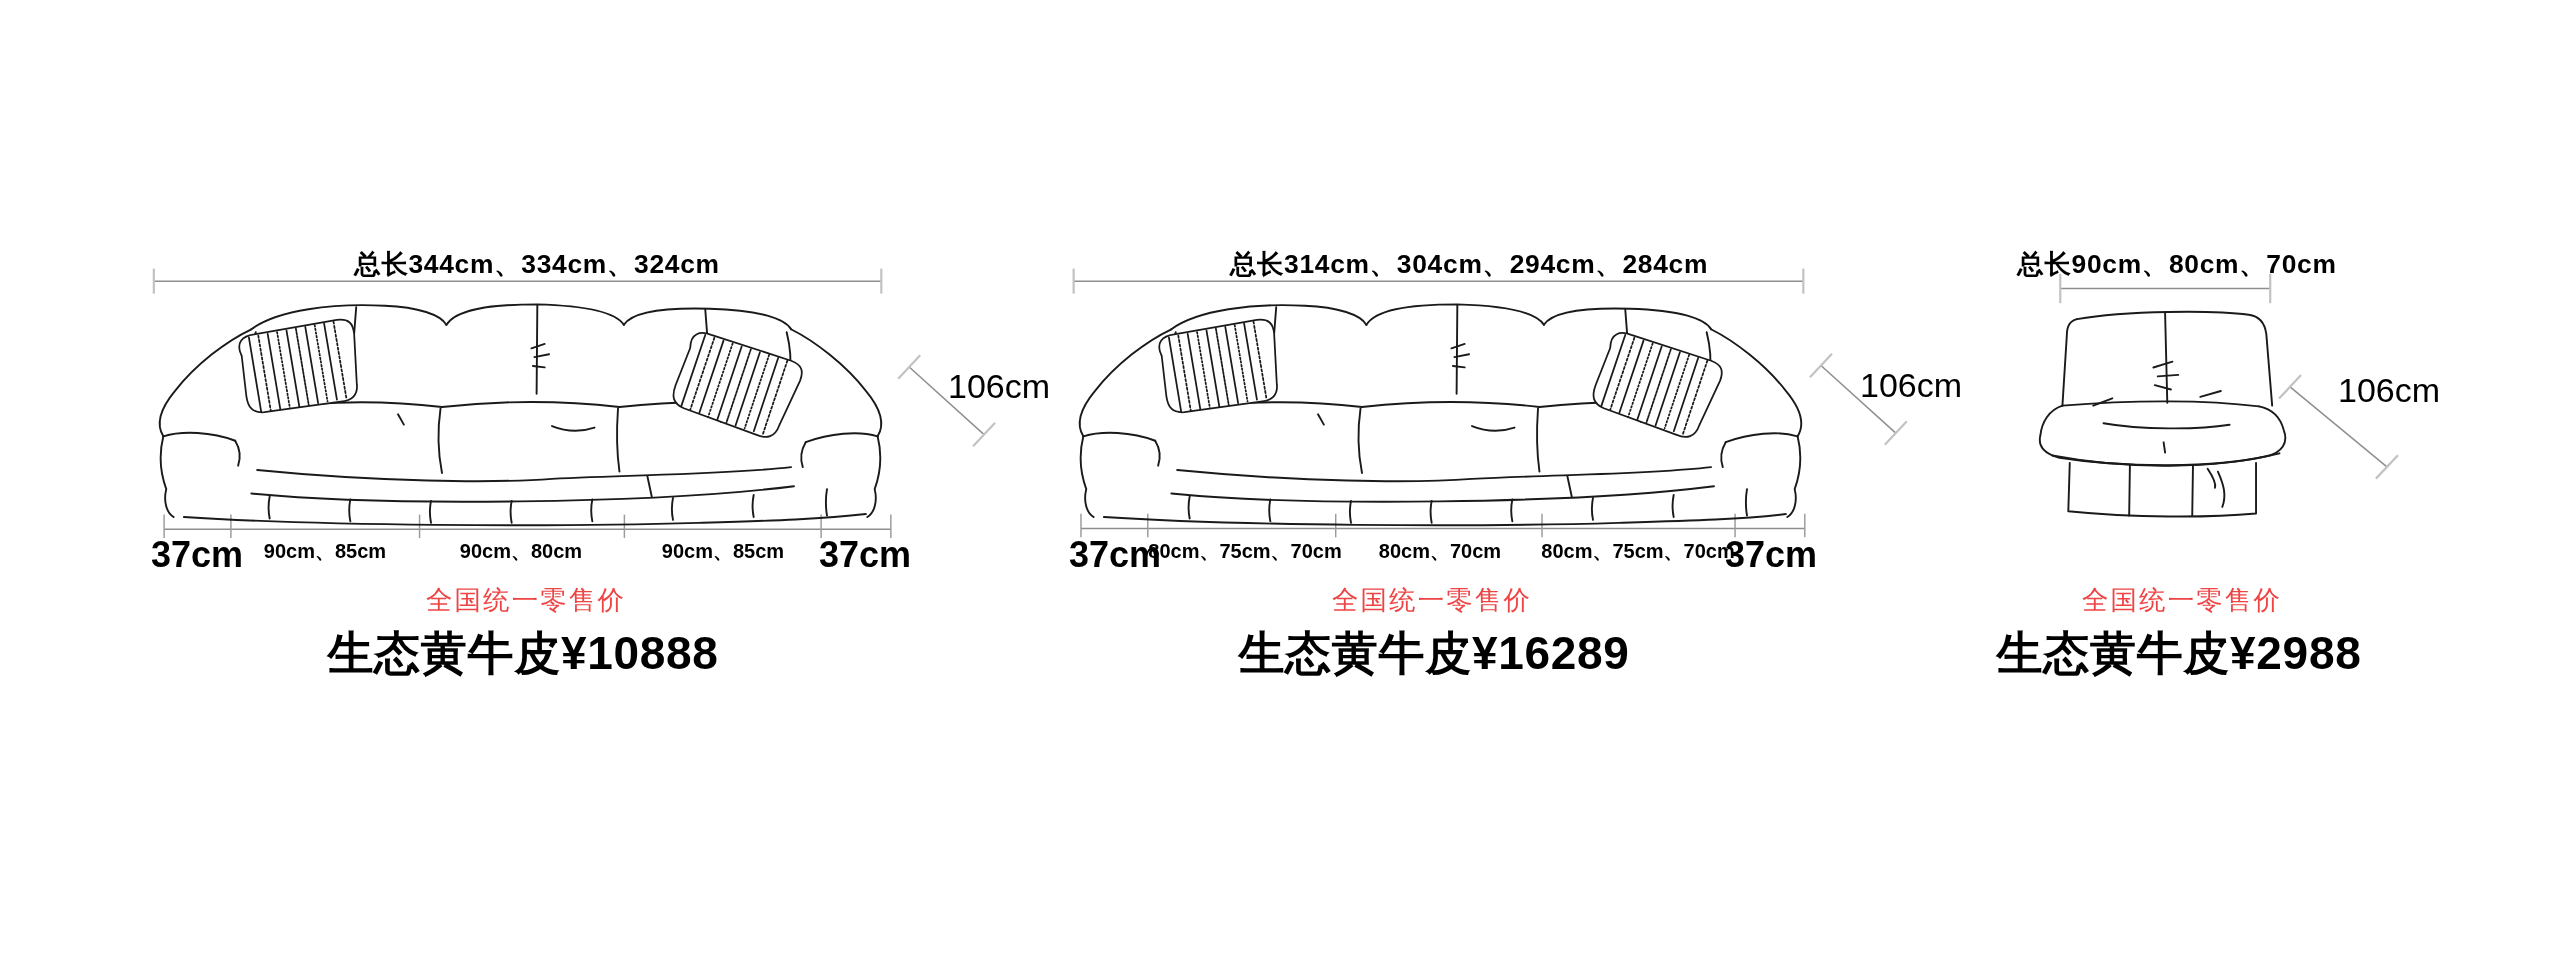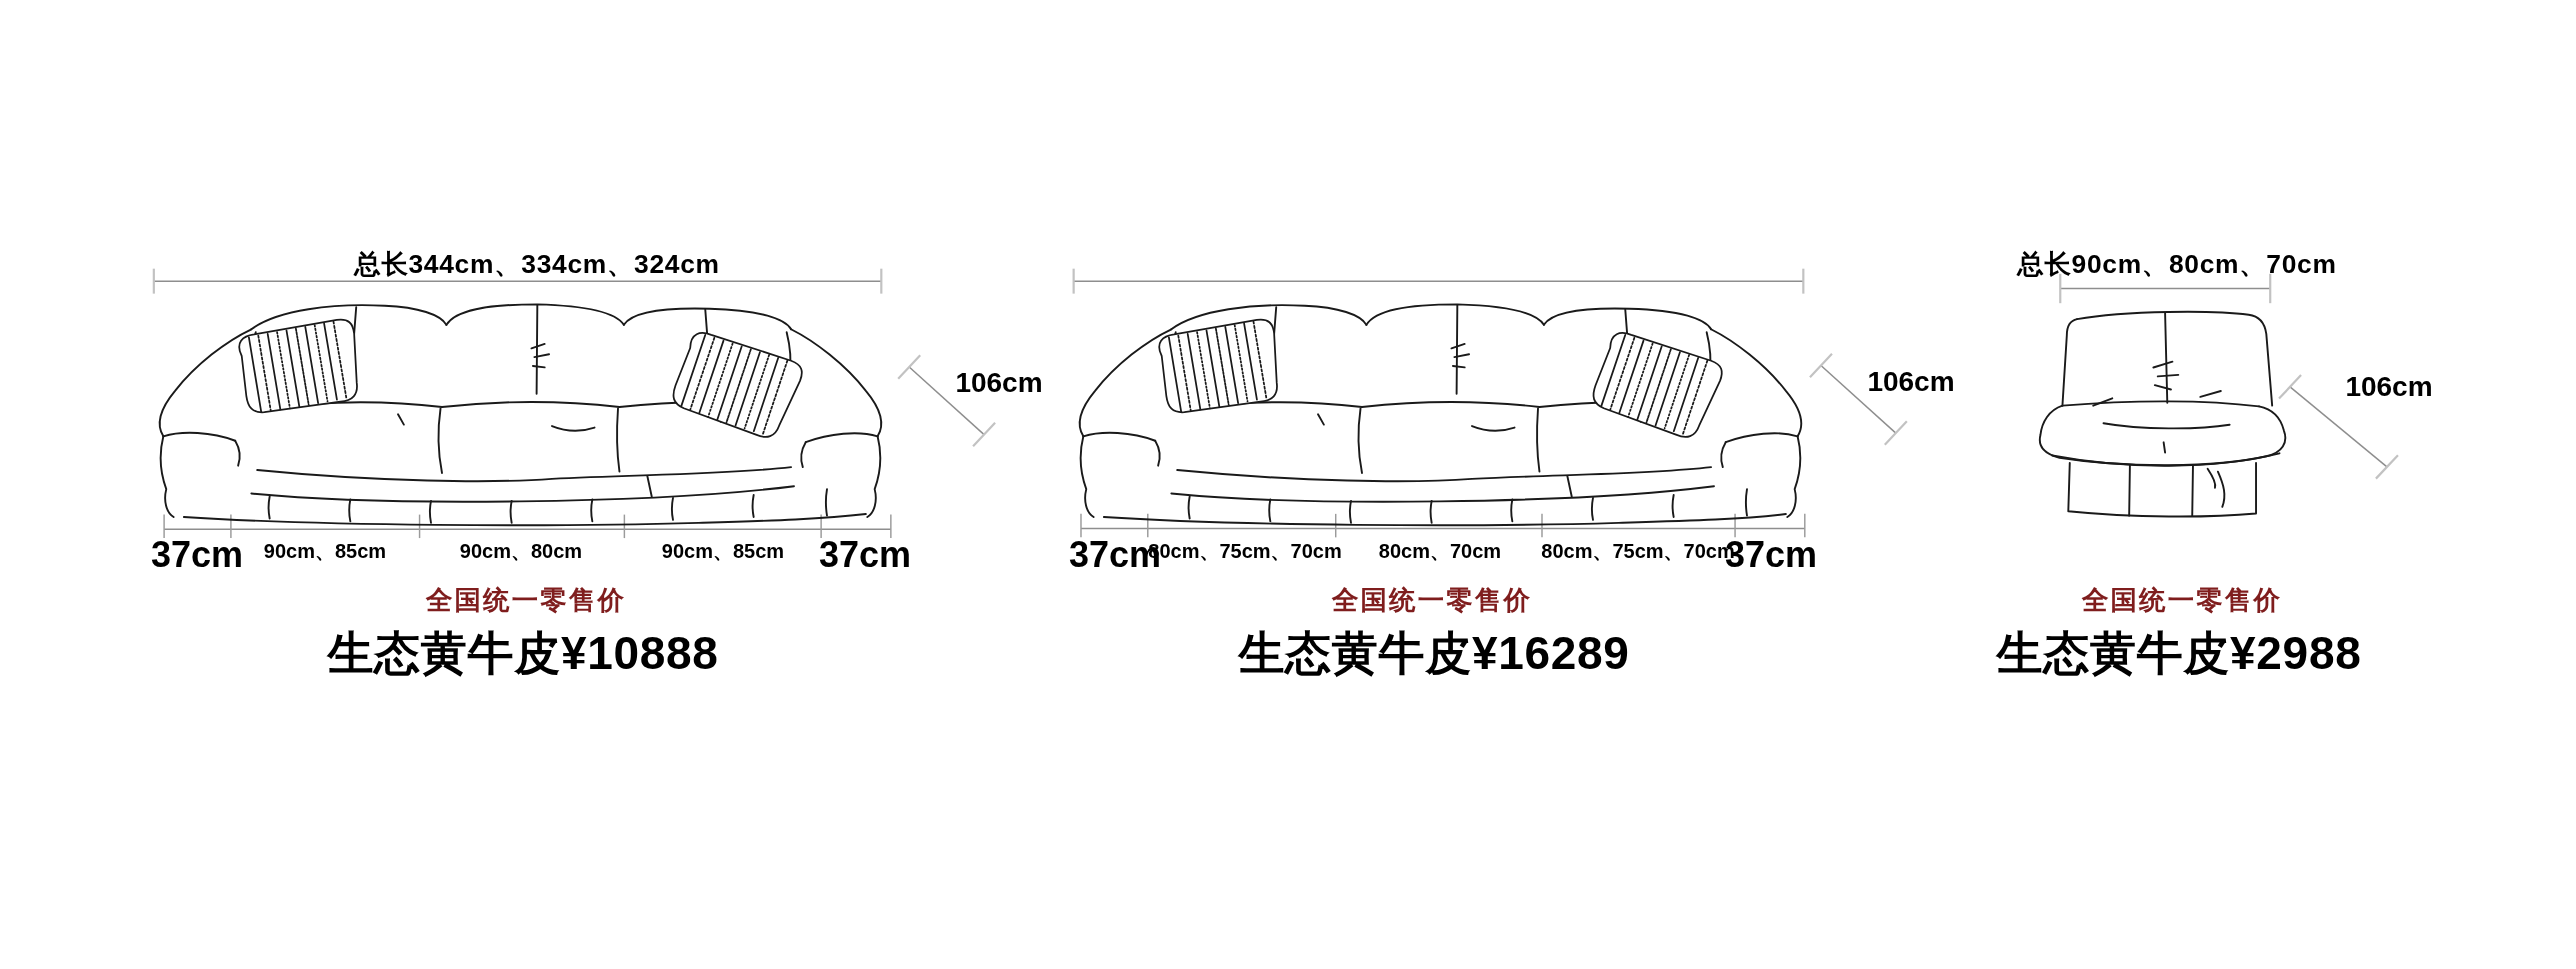--- a/index.html
+++ b/index.html
@@ -8,22 +8,22 @@
     width:2576px;height:969px;
     background:#ffffff;
     overflow:hidden;
     font-family:"Liberation Sans","DejaVu Sans",sans-serif;
     color:#000;
   }
   .lbl{position:absolute;transform:translateX(-50%);white-space:nowrap;}
   .top-lbl{font-size:26.4px;font-weight:700;letter-spacing:0.7px;}
   .seg{position:absolute;transform:translateX(-50%);white-space:nowrap;font-weight:700;font-size:20px;top:538px;}
   .seg-big{position:absolute;transform:translateX(-50%);white-space:nowrap;font-weight:700;font-size:36px;top:534px;}
-  .h-lbl{font-size:28px;font-weight:700;}
-  .caption{font-size:26.4px;font-weight:700;color:#7f1d1d;letter-spacing:2.2px;top:583px;}
+  .h-lbl{font-size:34px;font-weight:400;}
+  .caption{font-size:26.4px;font-weight:400;color:#ef4444;letter-spacing:2.2px;top:583px;}
   .price{font-size:46px;font-weight:700;top:623px;letter-spacing:0.7px;}
   .dims{position:absolute;left:0;top:0;pointer-events:none;}
   .drawing{position:absolute;}
 </style>
 </head>
 <body>
 
 <div class="canvas">
 
   <svg width="0" height="0" style="position:absolute" aria-hidden="true">
@@ -165,20 +165,21 @@
 
   <div class="seg-big" style="left:197px">37cm</div>
   <div class="seg" style="left:325px">90cm、85cm</div>
   <div class="seg" style="left:521px">90cm、80cm</div>
   <div class="seg" style="left:723px">90cm、85cm</div>
   <div class="seg-big" style="left:865px">37cm</div>
 
   <div class="lbl caption" style="left:526px">全国统一零售价</div>
   <div class="lbl price" style="left:523px">生态黄牛皮¥10888</div>
 
+  <div class="lbl top-lbl" style="left:1469px;top:247px">总长314cm、304cm、294cm、284cm</div>
 
   <svg class="drawing" style="left:1061px;top:297px" width="756" height="231" viewBox="0 0 1030 315">
       <use href="#sofa3"></use>
     </svg>
 
   <div class="lbl h-lbl" style="left:1911px;top:366px">106cm</div>
 
   <div class="seg-big" style="left:1115px">37cm</div>
   <div class="seg" style="left:1245px">80cm、75cm、70cm</div>
   <div class="seg" style="left:1440px">80cm、70cm</div>

